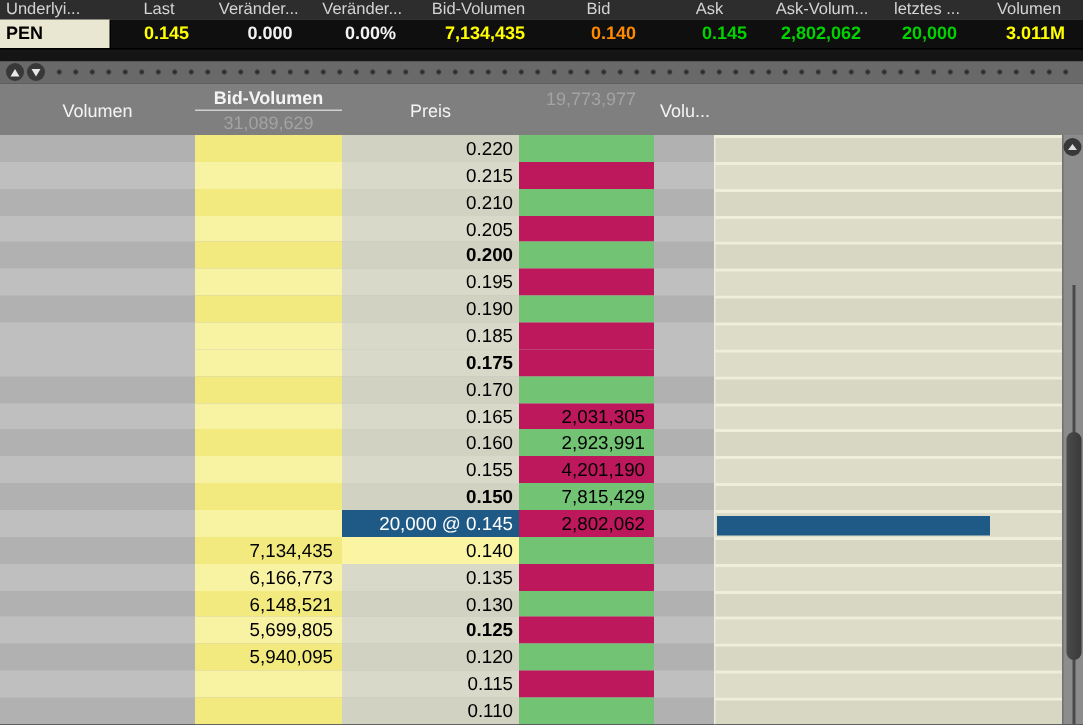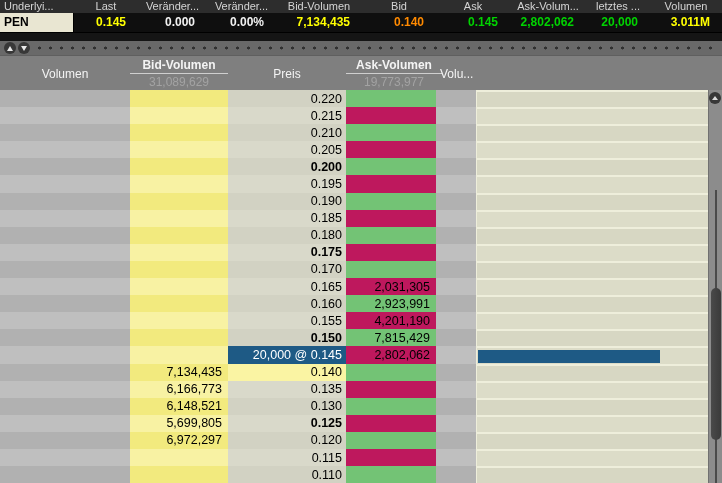--- a/index.html
+++ b/index.html
@@ -108,21 +108,20 @@
   </div>
 
   <div class="ladder-header">
     <div class="lh lh-label" style="left:0;width:130px;">Volumen</div>
     <div class="lh sum-block" style="left:130px;width:98px;">
       <div class="sb-label">Bid-Volumen</div>
       <div class="sb-total">31,089,629</div>
     </div>
     <div class="lh lh-label" style="left:228px;width:118px;">Preis</div>
     <div class="lh sum-block" style="left:346px;width:96px;">
-      <div class="sb-label">Ask-Volumen</div>
       <div class="sb-total">19,773,977</div>
     </div>
     <div class="lh lh-label" style="left:440px;width:40px;text-align:left;">Volu...</div>
     <div class="lh lh-label" style="left:476px;width:232px;margin-top:35px;">Histogramm</div>
   </div>
 
   <div class="rows" id="rows">
       <div class="row ev">
         <div class="cell c-vol num"></div>
         <div class="cell c-bid num"></div>
@@ -180,28 +179,20 @@
         <div class="cell c-hist"></div>
       </div>
       <div class="row od">
         <div class="cell c-vol num"></div>
         <div class="cell c-bid num"></div>
         <div class="cell c-price num">0.185</div>
         <div class="cell c-ask num"></div>
         <div class="cell c-volu"></div>
         <div class="cell c-hist"></div>
       </div>
-      <div class="row ev">
-        <div class="cell c-vol num"></div>
-        <div class="cell c-bid num"></div>
-        <div class="cell c-price num">0.180</div>
-        <div class="cell c-ask num"></div>
-        <div class="cell c-volu"></div>
-        <div class="cell c-hist"></div>
-      </div>
       <div class="row od">
         <div class="cell c-vol num"></div>
         <div class="cell c-bid num"></div>
         <div class="cell c-price num bold">0.175</div>
         <div class="cell c-ask num"></div>
         <div class="cell c-volu"></div>
         <div class="cell c-hist"></div>
       </div>
       <div class="row ev">
         <div class="cell c-vol num"></div>
@@ -280,21 +271,21 @@
       <div class="row od">
         <div class="cell c-vol num"></div>
         <div class="cell c-bid num">5,699,805</div>
         <div class="cell c-price num bold">0.125</div>
         <div class="cell c-ask num"></div>
         <div class="cell c-volu"></div>
         <div class="cell c-hist"></div>
       </div>
       <div class="row ev">
         <div class="cell c-vol num"></div>
-        <div class="cell c-bid num">6,972,297</div>
+        <div class="cell c-bid num">5,940,095</div>
         <div class="cell c-price num">0.120</div>
         <div class="cell c-ask num"></div>
         <div class="cell c-volu"></div>
         <div class="cell c-hist"></div>
       </div>
       <div class="row od">
         <div class="cell c-vol num"></div>
         <div class="cell c-bid num"></div>
         <div class="cell c-price num">0.115</div>
         <div class="cell c-ask num"></div>

